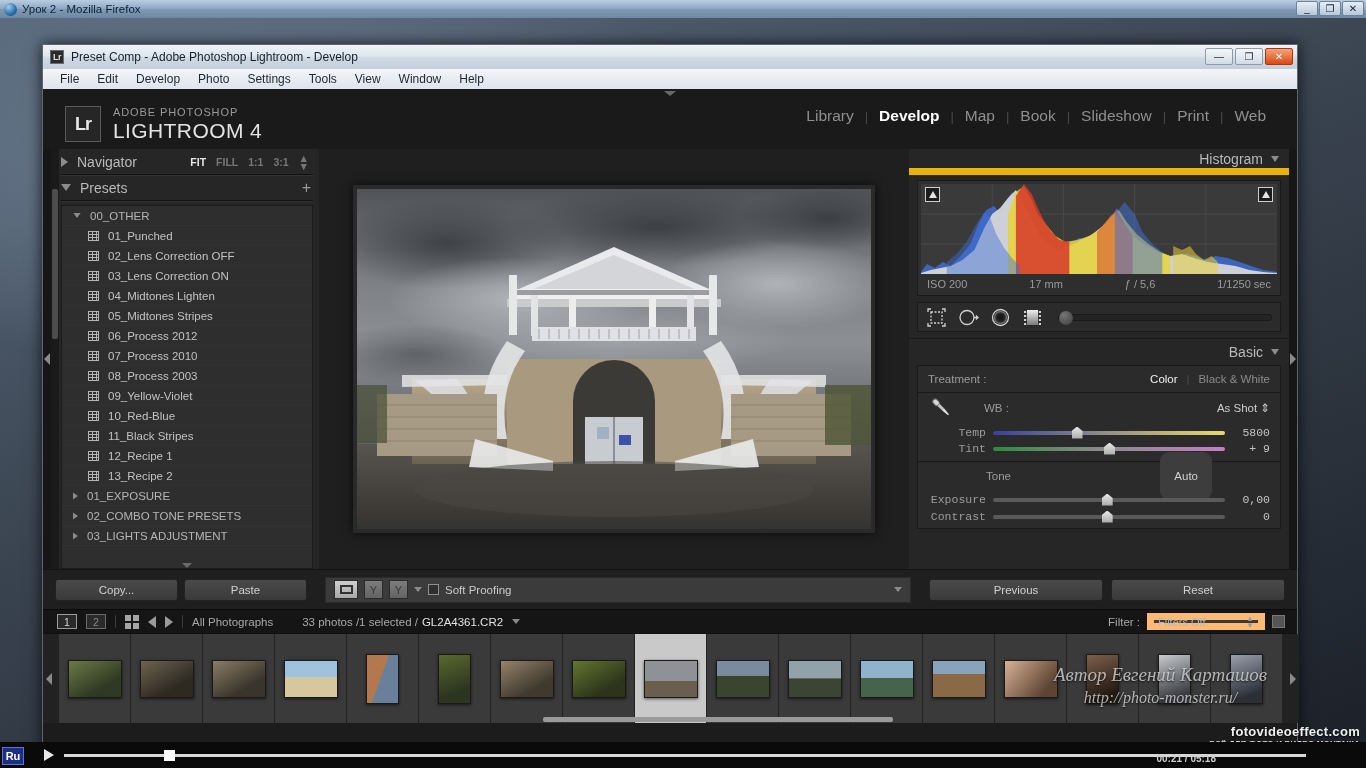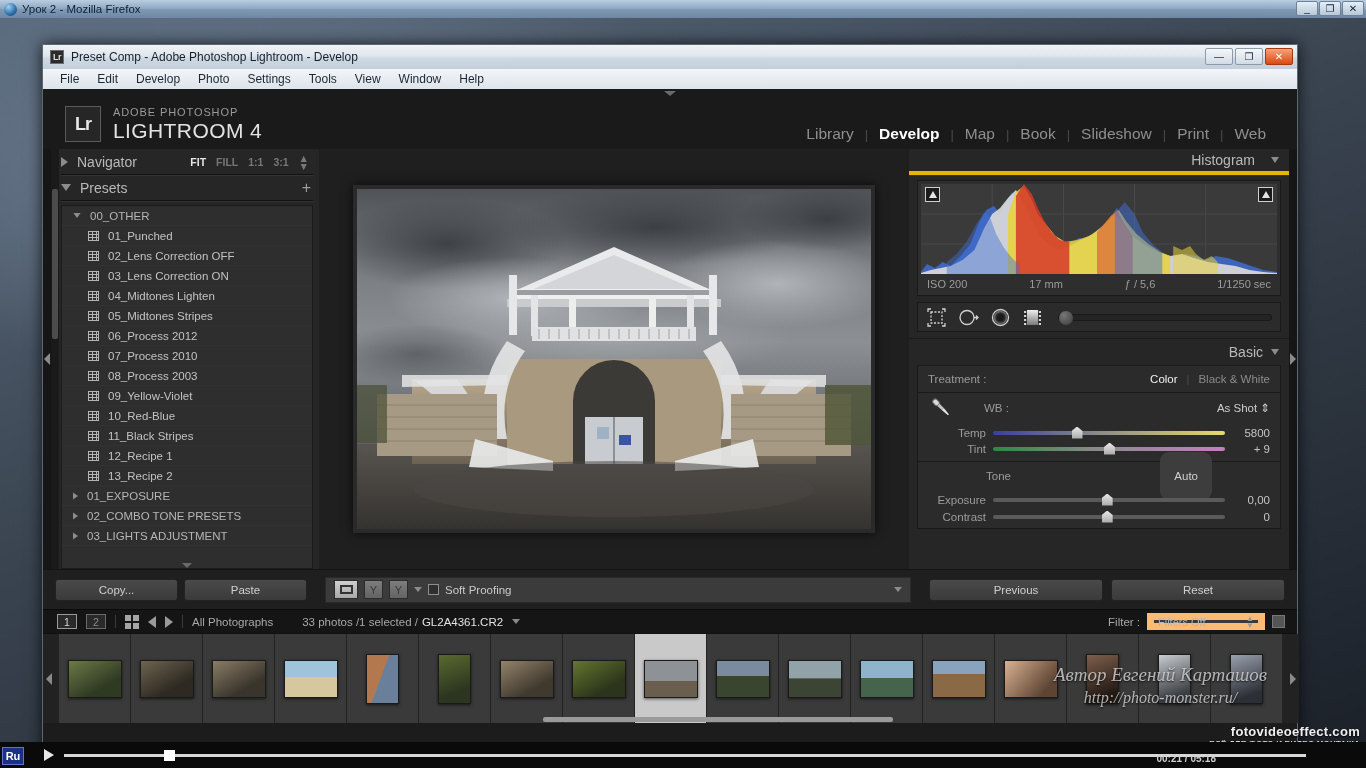--- a/index.html
+++ b/index.html
@@ -105,21 +105,21 @@
   #lr-logo { display:flex; align-items:center; margin-left:22px; }
   #logo-box {
     width:36px;height:36px;border:1px solid #5a5a5a;background:#262626;
     display:flex;align-items:center;justify-content:center;
     color:#e8e8e8;font-size:18px;font-weight:bold;letter-spacing:-1px;
     margin-right:12px;
   }
   #logo-text-top { font-size:11px; color:#9a9a9a; letter-spacing:.9px; line-height:13px; }
   #logo-text-main { font-size:21px; color:#e2e2e2; letter-spacing:.4px; line-height:23px; font-weight:300;}
   #module-picker {
-    position:absolute; right:20px; top:24px;
+    position:absolute; right:20px; top:6px;
     display:flex; align-items:center; gap:0px;
   }
   .module {
     font-size:15.5px; color:#8f8f8f; padding:2px 11px; cursor:pointer;
   }
   .module.active { color:#ffffff; font-weight:bold; }
   .module-sep { color:#4a4a4a; font-size:13px; }
 
   
   #lr-main {
@@ -222,22 +222,22 @@
     background: linear-gradient(180deg,#55585d 0%, #6a6d72 25%, #7a7d80 42%, #6d7073 55%, #4a4c4e 75%, #3b3c3e 100%);
   }
 
   
   #right-panel {
     width:380px; background:#262626; position:relative;
     display:flex; flex-direction:column;
   }
   .rp-head {
     display:flex; align-items:center; justify-content:flex-end;
-    height:26px; padding-right:10px; gap:16px;
-    border-bottom:4px solid #eab308; box-shadow:0 1px 0 #333;
+    height:26px; padding-right:10px; gap:8px;
+    border-bottom:7px solid #eab308; box-shadow:0 1px 0 #333;
   }
   .rp-title { font-size:14px; color:#b9b9b9; }
   .tri.sm-down { border-left:4px solid transparent;border-right:4px solid transparent;border-top:6px solid #8c8c8c; margin:0;}
 
   #hist-box {
     margin:5px 8px 0 8px; background:#2e2e2e; border:1px solid #1a1a1a;
     padding:3px;
   }
   #hist-canvas {
     height:90px; background:#3a3a3a; position:relative; overflow:hidden;
@@ -286,21 +286,21 @@
   .treat-opt { font-size:11.5px; color:#8b8b8b; }
   .treat-opt.on { color:#f0f0f0; }
   .vsep { color:#4d4d4d; font-size:11px; }
 
   .wb-row { display:flex; align-items:center; height:30px; padding:0 10px; position:relative;}
   #eyedropper { width:26px;height:26px; position:relative; }
   .wb-label { font-size:11.5px; color:#9b9b9b; margin-left:30px; }
   .wb-val { margin-left:auto; font-size:11.5px; color:#cdcdcd; }
 
   .slider-row {
-    display:flex; align-items:center; height:19px; padding:0 10px; gap:7px;
+    display:flex; align-items:center; height:19px; padding:0 10px; gap:7px;font-family:Liberation Mono, monospace;
   }
   .sl-name { width:58px; text-align:right; font-size:11.5px; color:#9b9b9b; flex:none; }
   .sl-track {
     flex:1; height:4px; position:relative; border-radius:2px;
     background:#5a5a5a;
   }
   .sl-track.temp { background:linear-gradient(90deg,#3a3f9e 0%, #8a8a8a 45%, #e8d96a 100%); }
   .sl-track.tint { background:linear-gradient(90deg,#2f8a3f 0%, #8a8a8a 45%, #c47ec4 100%); }
   .sl-knob {
     position:absolute; top:-4px; width:11px;height:12px; margin-left:-5px;

